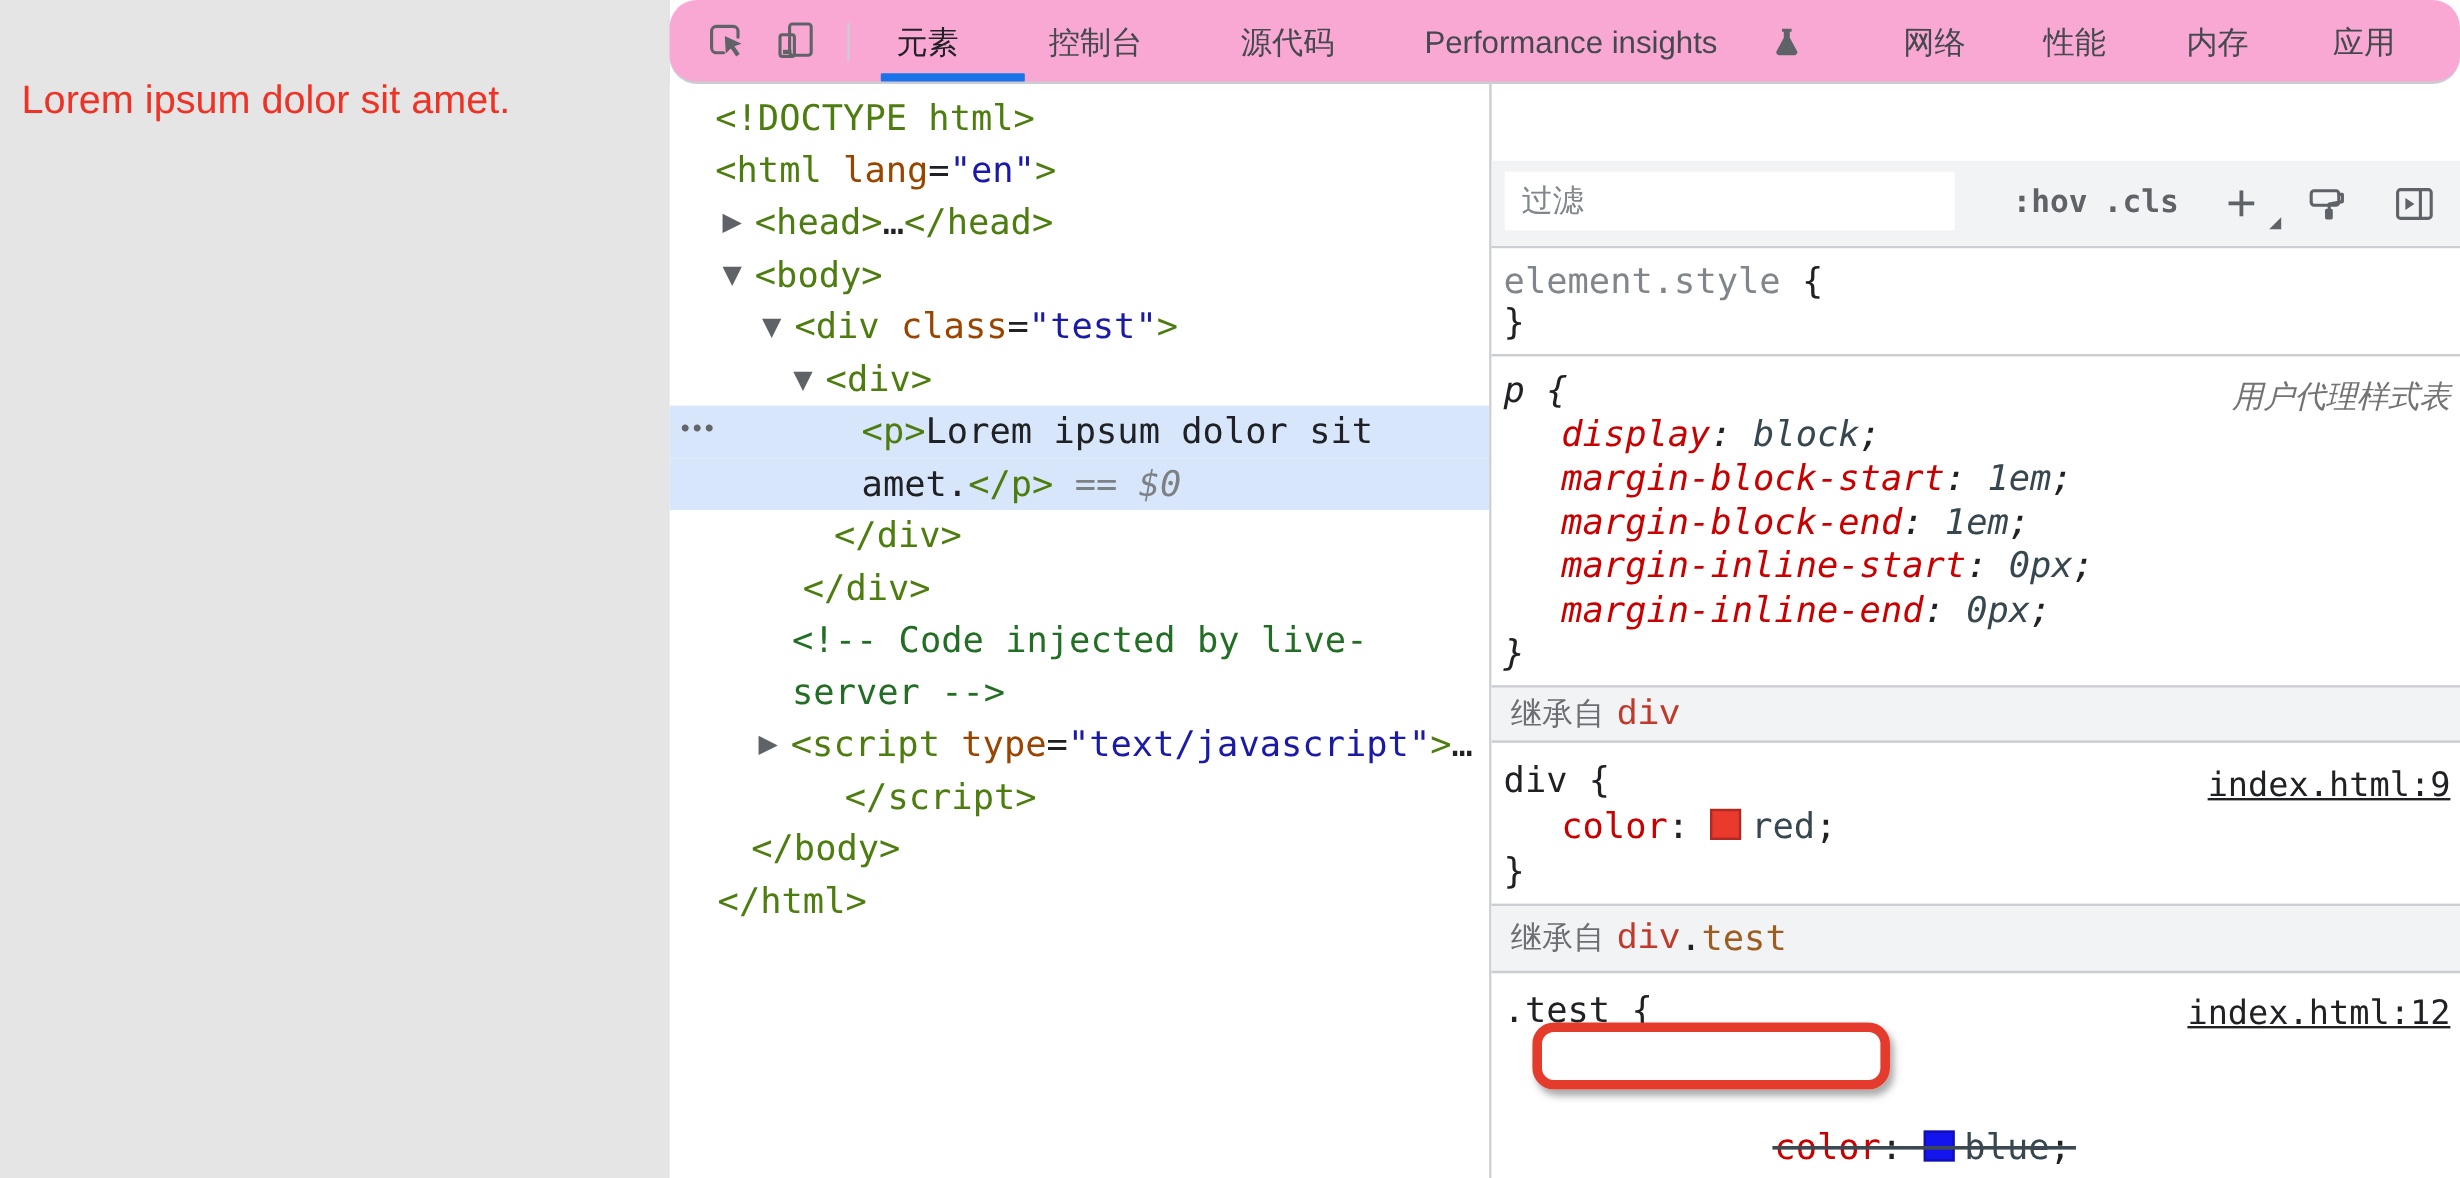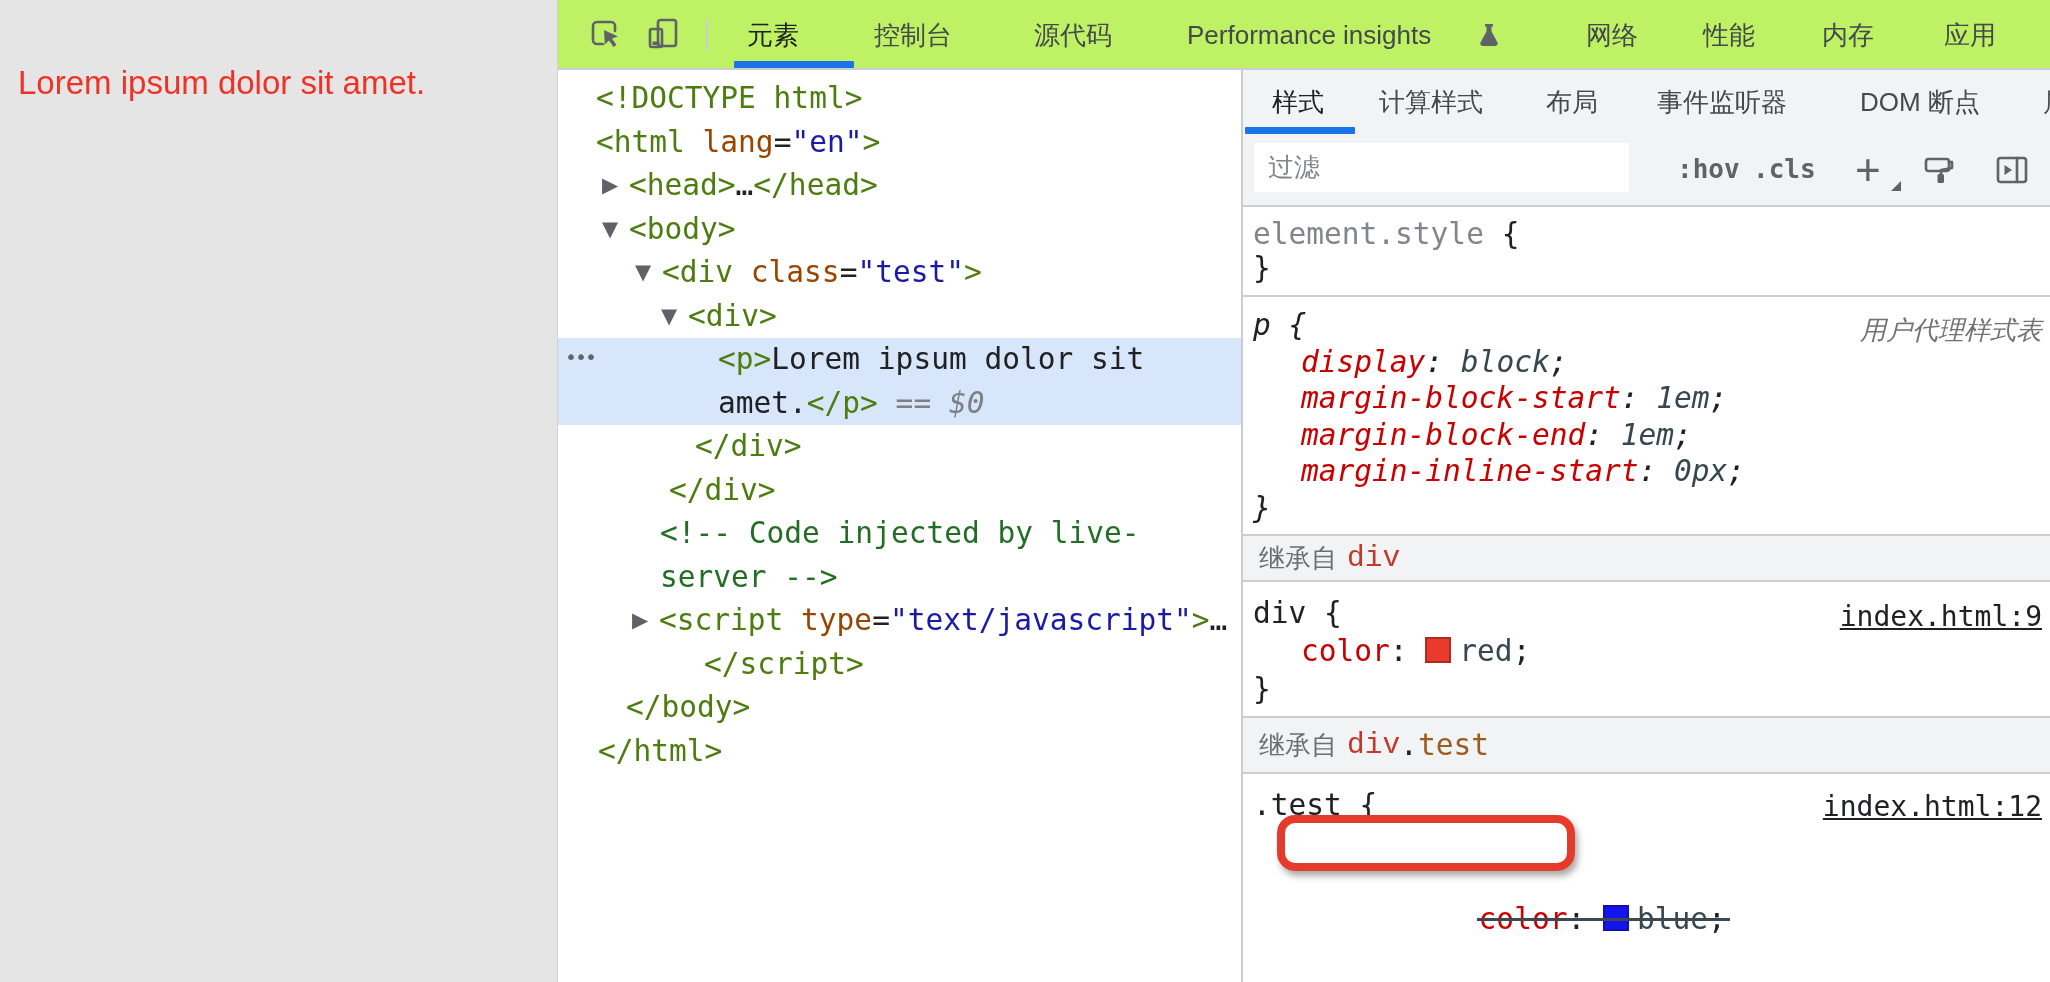--- a/index.html
+++ b/index.html
@@ -10,21 +10,21 @@
   }
 
   
   .page{position:absolute;left:0;top:0;width:557px;height:982px;background:#e5e5e5;}
   .page-text{position:absolute;left:18px;top:30px;font-size:33px;line-height:40px;}
 
   
   .devtools{position:absolute;left:557px;top:0;width:1493px;height:982px;background:#fff;border-left:1px solid #d0d3d6;box-sizing:border-box;}
 
   
-  .main-toolbar{position:absolute;left:0;top:0;width:100%;height:70px;background:#bef264;border-bottom:2px solid #cacdd1;box-sizing:border-box;}
+  .main-toolbar{position:absolute;left:0;top:0;width:100%;height:70px;background:#f9a8d4;border-bottom:2px solid #cacdd1;box-sizing:border-box;border-radius:23px;}
   .tb-icon{position:absolute;top:16px;width:36px;height:36px;}
   .tb-sep{position:absolute;left:148px;top:19px;width:2px;height:32px;background:#cacdd1;}
   .main-tab{position:absolute;top:0;height:68px;line-height:70px;font-size:26px;color:#45494d;white-space:nowrap;}
   .main-tab.active{color:#202124;}
   .main-underline{position:absolute;left:176px;top:61px;width:120px;height:7px;background:#1a73e8;border-radius:1px;}
   .flask{position:absolute;top:21px;width:28px;height:28px;}
 
   
   .dom-panel{position:absolute;left:0;top:70px;width:683px;bottom:0;background:#fff;overflow:hidden;}
   .dom-lines{position:absolute;left:0;top:7px;width:100%;}
@@ -145,31 +145,20 @@
         <div class="dom-line" style="padding-left: 102px;"><span class="tk-cmt">&lt;!-- Code injected by live-</span></div>
         <div class="dom-line" style="padding-left: 102px;"><span class="tk-cmt">server --&gt;</span></div>
         <div class="dom-line" style="padding-left: 101px;"><span class="dl-arrow" style="left: 74px;">▶</span><span class="tk-tag">&lt;script</span><span class="tk-attr"> type</span><span class="tk-pun">=</span><span class="tk-val">"text/javascript"</span><span class="tk-tag">&gt;</span><span class="tk-pun">…</span></div>
         <div class="dom-line" style="padding-left: 146px;"><span class="tk-tag">&lt;/script&gt;</span></div>
         <div class="dom-line" style="padding-left: 68px;"><span class="tk-tag">&lt;/body&gt;</span></div>
         <div class="dom-line" style="padding-left: 40px;"><span class="tk-tag">&lt;/html&gt;</span></div>
       </div>
   </div>
 
   <div class="styles-panel">
-    <div class="styles-tabs">
-      <div class="styles-underline"></div>
-      <div id="styles-tabs">
-          <span class="styles-tab active" style="left: 29px;">样式</span>
-          <span class="styles-tab" style="left: 136px;">计算样式</span>
-          <span class="styles-tab" style="left: 303px;">布局</span>
-          <span class="styles-tab" style="left: 414px;">事件监听器</span>
-          <span class="styles-tab" style="left: 617px;">DOM 断点</span>
-          <span class="styles-tab" style="left: 800px;">属</span>
-        </div>
-    </div>
 
     <div class="filter-bar">
       <input class="filter-input" placeholder="过滤" style="">
       <span class="toggle" style="left:434px;">:hov</span>
       <span class="toggle" style="left:510px;">.cls</span>
       <span class="toggle plus-toggle" style="left:612px;">+</span>
       <span class="plus-corner"></span>
       <span class="bar-icon" style="left:678px;">
         <svg width="36" height="36" viewBox="0 0 36 36">
           <rect class="st" x="5" y="7" width="23" height="12" rx="2.5"></rect>
@@ -194,20 +183,21 @@
       </div>
 
       <div class="sec sec-b">
         <span class="ua-src">用户代理样式表</span>
         <div class="ln"><span>p {</span></div>
         <div id="ua-decls">
             <div class="ln decl"><span class="prop">display</span><span>: </span><span class="val">block</span><span>;</span></div>
             <div class="ln decl"><span class="prop">margin-block-start</span><span>: </span><span class="val">1em</span><span>;</span></div>
             <div class="ln decl"><span class="prop">margin-block-end</span><span>: </span><span class="val">1em</span><span>;</span></div>
             <div class="ln decl"><span class="prop">margin-inline-start</span><span>: </span><span class="val">0px</span><span>;</span></div>
+            <div class="ln decl"><span class="prop">margin-inline-end</span><span>: </span><span class="val">0px</span><span>;</span></div>
           </div>
         <div class="ln"><span>}</span></div>
       </div>
 
       <div class="band">
         <span>继承自</span>
         <span class="nodetag">div</span>
       </div>
 
       <div class="sec sec-rule">

